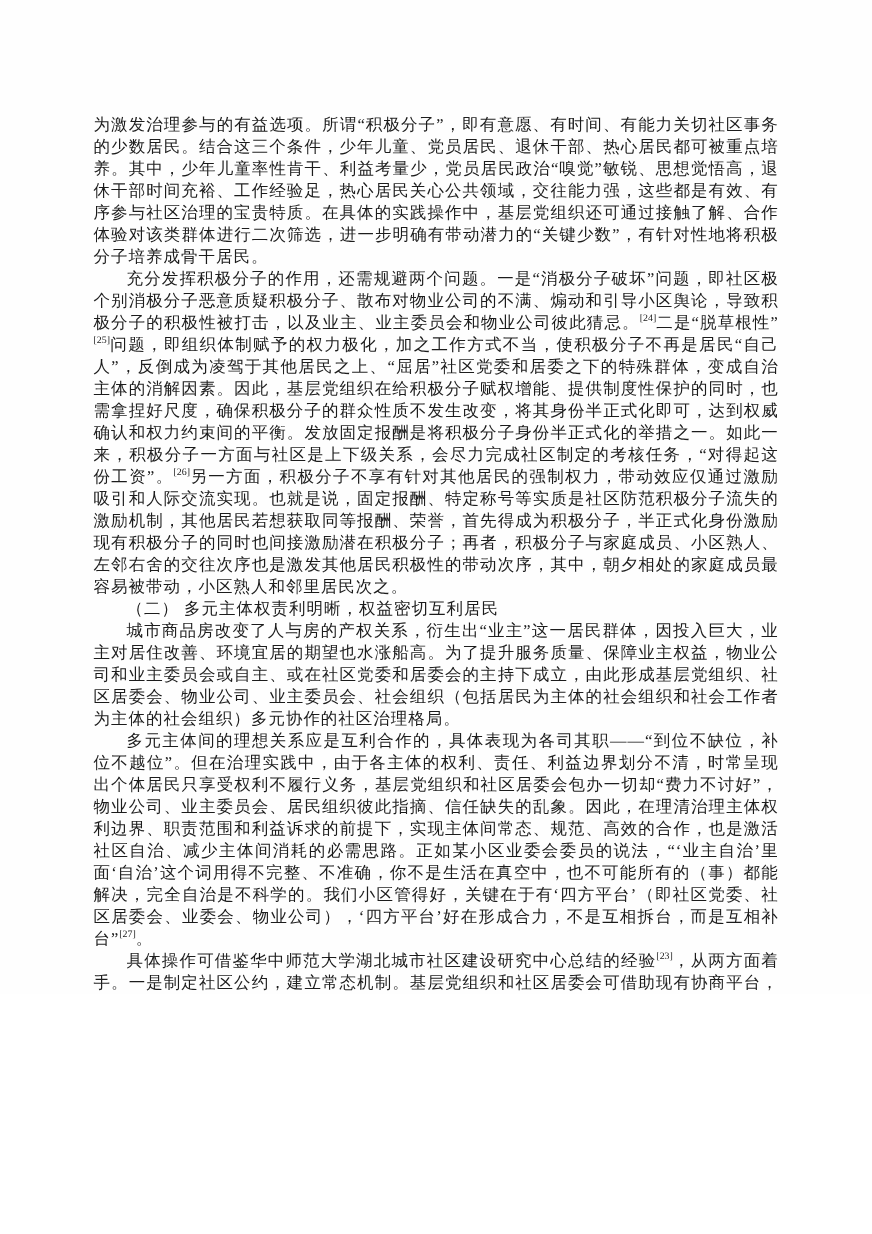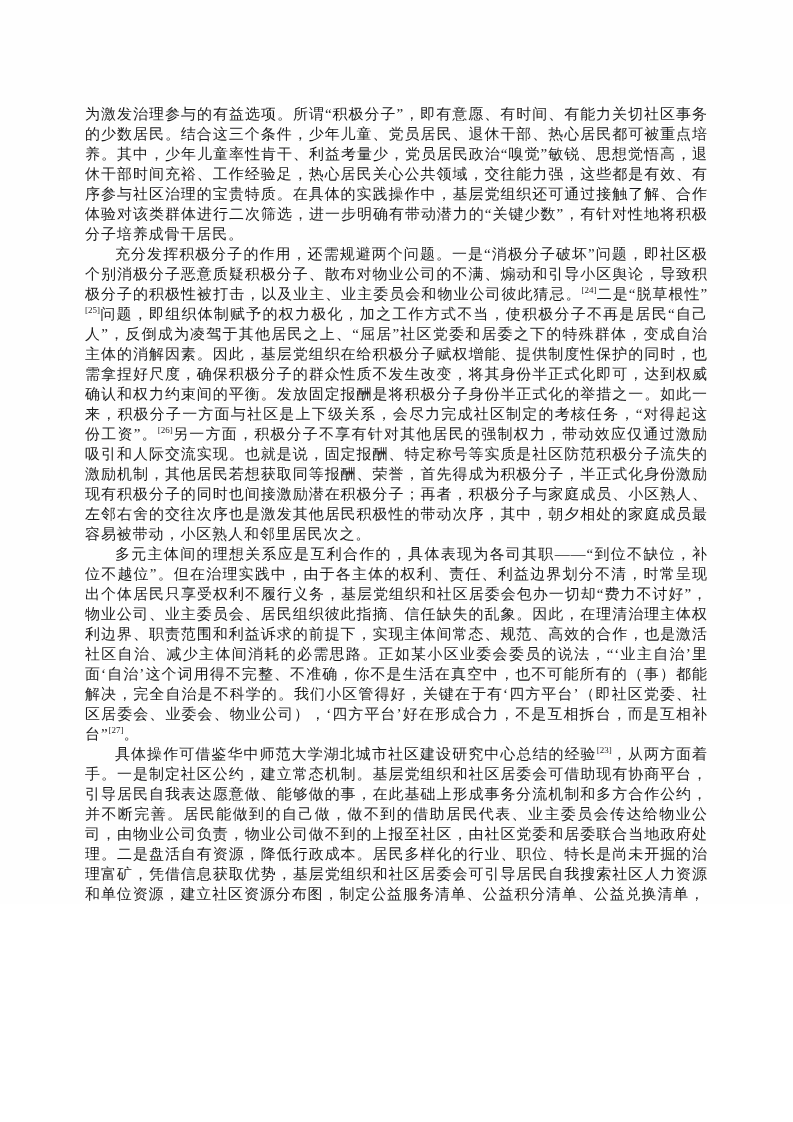--- a/index.html
+++ b/index.html
@@ -53,17 +53,19 @@
   }
 </style>
 </head>
 <body>
 
 <div class="page">
   <div class="text-column">
 
   <p class="para noindent">为激发治理参与的有益选项。所谓“积极分子”，即有意愿、有时间、有能力关切社区事务的少数居民。结合这三个条件，少年儿童、党员居民、退休干部、热心居民都可被重点培养。其中，少年儿童率性肯干、利益考量少，党员居民政治“嗅觉”敏锐、思想觉悟高，退休干部时间充裕、工作经验足，热心居民关心公共领域，交往能力强，这些都是有效、有序参与社区治理的宝贵特质。在具体的实践操作中，基层党组织还可通过接触了解、合作体验对该类群体进行二次筛选，进一步明确有带动潜力的“关键少数”，有针对性地将积极分子培养成骨干居民。</p>
       <p class="para indent">充分发挥积极分子的作用，还需规避两个问题。一是“消极分子破坏”问题，即社区极个别消极分子恶意质疑积极分子、散布对物业公司的不满、煽动和引导小区舆论，导致积极分子的积极性被打击，以及业主、业主委员会和物业公司彼此猜忌。<sup class="ref">[24]</sup>二是“脱草根性”<sup class="ref">[25]</sup>问题，即组织体制赋予的权力极化，加之工作方式不当，使积极分子不再是居民“自己人”，反倒成为凌驾于其他居民之上、“屈居”社区党委和居委之下的特殊群体，变成自治主体的消解因素。因此，基层党组织在给积极分子赋权增能、提供制度性保护的同时，也需拿捏好尺度，确保积极分子的群众性质不发生改变，将其身份半正式化即可，达到权威确认和权力约束间的平衡。发放固定报酬是将积极分子身份半正式化的举措之一。如此一来，积极分子一方面与社区是上下级关系，会尽力完成社区制定的考核任务，“对得起这份工资”。<sup class="ref">[26]</sup>另一方面，积极分子不享有针对其他居民的强制权力，带动效应仅通过激励吸引和人际交流实现。也就是说，固定报酬、特定称号等实质是社区防范积极分子流失的激励机制，其他居民若想获取同等报酬、荣誉，首先得成为积极分子，半正式化身份激励现有积极分子的同时也间接激励潜在积极分子；再者，积极分子与家庭成员、小区熟人、左邻右舍的交往次序也是激发其他居民积极性的带动次序，其中，朝夕相处的家庭成员最容易被带动，小区熟人和邻里居民次之。</p>
+      <p class="para heading">（二） 多元主体权责利明晰，权益密切互利居民</p>
+      <p class="para indent">城市商品房改变了人与房的产权关系，衍生出“业主”这一居民群体，因投入巨大，业主对居住改善、环境宜居的期望也水涨船高。为了提升服务质量、保障业主权益，物业公司和业主委员会或自主、或在社区党委和居委会的主持下成立，由此形成基层党组织、社区居委会、物业公司、业主委员会、社会组织（包括居民为主体的社会组织和社会工作者为主体的社会组织）多元协作的社区治理格局。</p>
       <p class="para indent">多元主体间的理想关系应是互利合作的，具体表现为各司其职——“到位不缺位，补位不越位”。但在治理实践中，由于各主体的权利、责任、利益边界划分不清，时常呈现出个体居民只享受权利不履行义务，基层党组织和社区居委会包办一切却“费力不讨好”，物业公司、业主委员会、居民组织彼此指摘、信任缺失的乱象。因此，在理清治理主体权利边界、职责范围和利益诉求的前提下，实现主体间常态、规范、高效的合作，也是激活社区自治、减少主体间消耗的必需思路。正如某小区<span class="uline">业委会</span>委员的说法，“‘<span class="uline">业主自治</span>’里面‘自治’这个词用得不完整、不准确，你不是生活在真空中，也不可能所有的（事）都能解决，完全自治是不科学的。我们小区管得好，关键在于有‘四方平台’（即社区党委、社区居委会、<span class="uline">业委会</span>、物业公司），‘四方平台’好在形成合力，不是互相拆台，而是互相补台”<sup class="ref">[27]</sup>。</p>
       <p class="para indent">具体操作可借鉴华中师范大学湖北城市社区建设研究中心总结的经验<sup class="ref">[23]</sup>，从两方面着手。一是制定社区公约，建立常态机制。基层党组织和社区居委会可借助现有协商平台，引导居民自我表达愿意做、能够做的事，在此基础上形成事务分流机制和多方合作公约，并不断完善。居民能做到的自己做，做不到的借助居民代表、业主委员会传达给物业公司，由物业公司负责，物业公司做不到的上报至社区，由社区党委和居委联合当地政府处理。二是盘活自有资源，降低行政成本。居民多样化的行业、职位、特长是尚未开掘的治理富矿，凭借信息获取优势，基层党组织和社区居委会可引导居民自我搜索社区人力资源和单位资源，建立社区资源分布图，制定公益服务清单、公益积分清单、公益兑换清单，</p>
     </div>
   <div class="page-number">· 30 ·</div>
 </div>
 
 </body></html>

